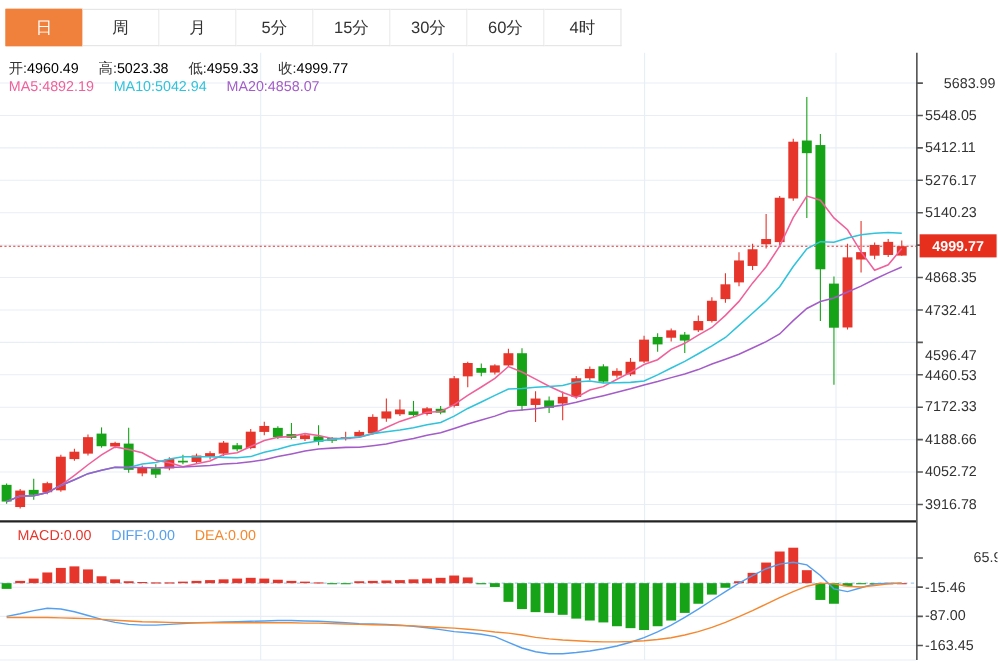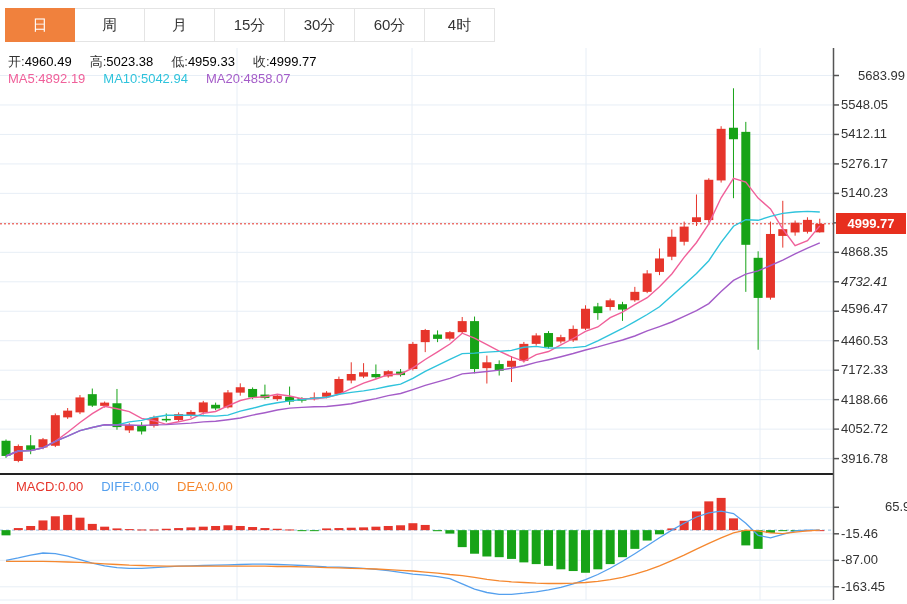--- a/index.html
+++ b/index.html
@@ -22,20 +22,21 @@
         font-size:13px;font-weight:bold;line-height:21px;text-align:center;z-index:4;}
 </style>
 </head>
 <body>
 
 <div class="app">
   <div class="tabbar" id="tabbar">
       <div class="tab first active">日</div>
       <div class="tab">周</div>
       <div class="tab">月</div>
+      <div class="tab">5分</div>
       <div class="tab">15分</div>
       <div class="tab">30分</div>
       <div class="tab">60分</div>
       <div class="tab">4时</div>
     </div>
 
   <svg id="plot" width="907" height="604">
       <line x1="237" y1="48" x2="237" y2="600" stroke="#e7eef6" stroke-width="1"></line>
       <line x1="412" y1="48" x2="412" y2="600" stroke="#e7eef6" stroke-width="1"></line>
       <line x1="586" y1="48" x2="586" y2="600" stroke="#e7eef6" stroke-width="1"></line>
@@ -297,22 +298,22 @@
   <div class="legend-row" id="legend-ma" style="top:71px;"><span class="item"><span class="lbl" style="color: rgb(240, 96, 154);">MA5:</span><span class="val" style="color: rgb(240, 96, 154);">4892.19</span></span><span class="item"><span class="lbl" style="color: rgb(47, 195, 220);">MA10:</span><span class="val" style="color: rgb(47, 195, 220);">5042.94</span></span><span class="item"><span class="lbl" style="color: rgb(164, 92, 200);">MA20:</span><span class="val" style="color: rgb(164, 92, 200);">4858.07</span></span></div>
   <div class="legend-row" id="legend-macd" style="top:479px;left:16px;"><span class="item"><span class="lbl" style="color: rgb(230, 53, 43);">MACD:</span><span class="val" style="color: rgb(230, 53, 43);">0.00</span></span><span class="item"><span class="lbl" style="color: rgb(85, 160, 238);">DIFF:</span><span class="val" style="color: rgb(85, 160, 238);">0.00</span></span><span class="item"><span class="lbl" style="color: rgb(245, 136, 47);">DEA:</span><span class="val" style="color: rgb(245, 136, 47);">0.00</span></span></div>
 
   <div id="ylabels">
       <div class="ylab" style="top: 67.5px; text-align: right;">5683.99</div>
       <div class="ylab" style="top: 96.9694px;">5548.05</div>
       <div class="ylab" style="top: 126.439px;">5412.11</div>
       <div class="ylab" style="top: 155.908px;">5276.17</div>
       <div class="ylab" style="top: 185.378px;">5140.23</div>
       <div class="ylab" style="top: 244.316px;">4868.35</div>
-      <div class="ylab" style="top: 273.786px; font-style: italic;">4732.41</div>
-      <div class="ylab" style="top: 301px;">4596.47</div>
+      <div class="ylab" style="top: 273.786px;">4732.41</div>
+      <div class="ylab" style="top: 315px;">4596.47</div>
       <div class="ylab" style="top: 332.725px;">4460.53</div>
       <div class="ylab" style="top: 362.192px;">7172.33</div>
       <div class="ylab" style="top: 391.661px;">4188.66</div>
       <div class="ylab" style="top: 421.131px;">4052.72</div>
       <div class="ylab" style="top: 450.6px;">3916.78</div>
       <div class="ylab" style="top: 499.3px; margin-left: 44px;">65.90</div>
       <div class="ylab" style="top: 525.8px;">-15.46</div>
       <div class="ylab" style="top: 552.3px;">-87.00</div>
       <div class="ylab" style="top: 578.8px;">-163.45</div>
     </div>

